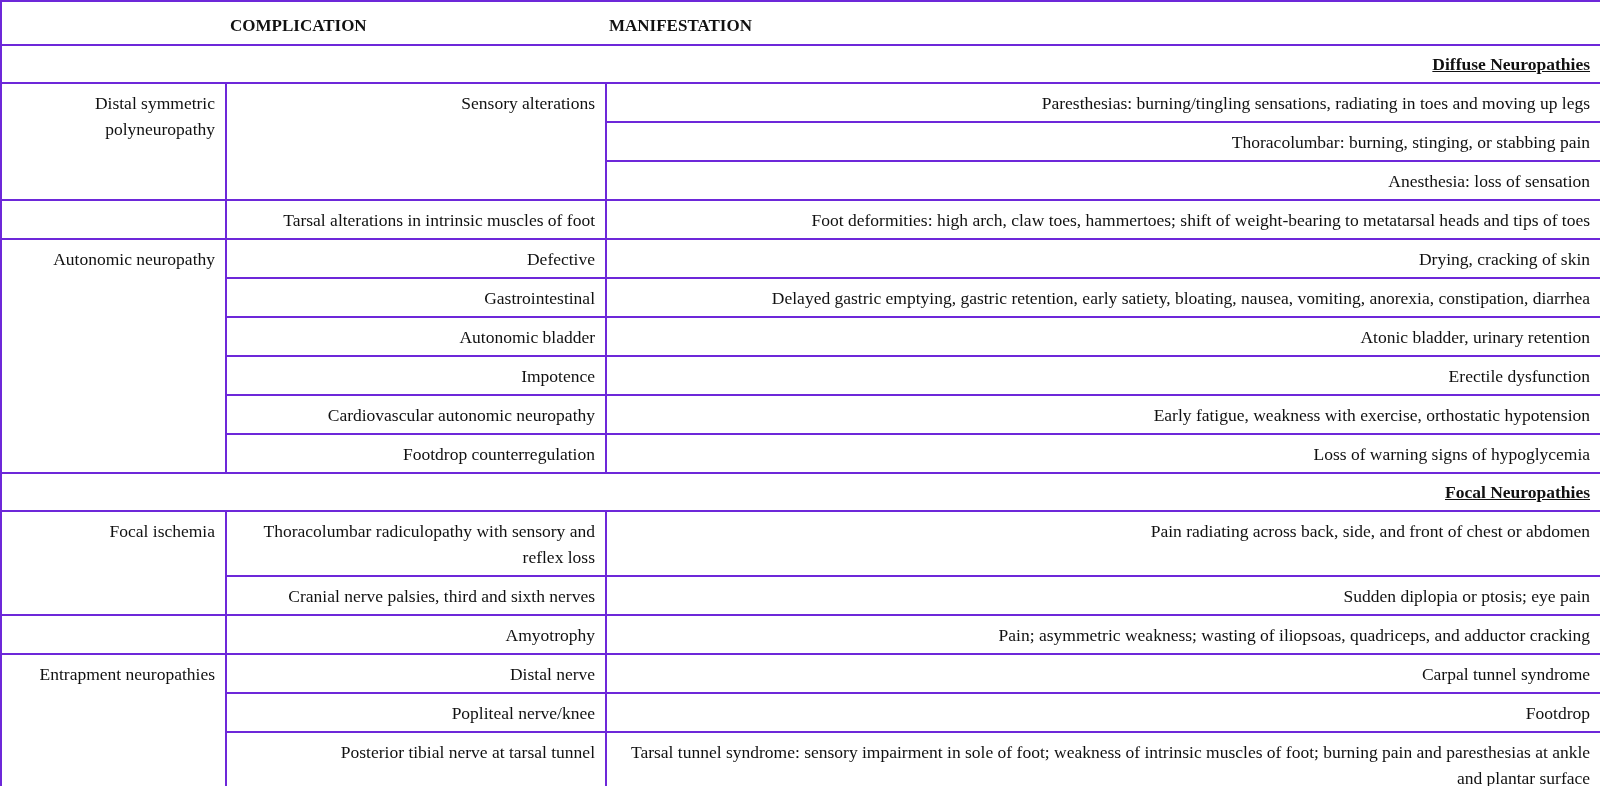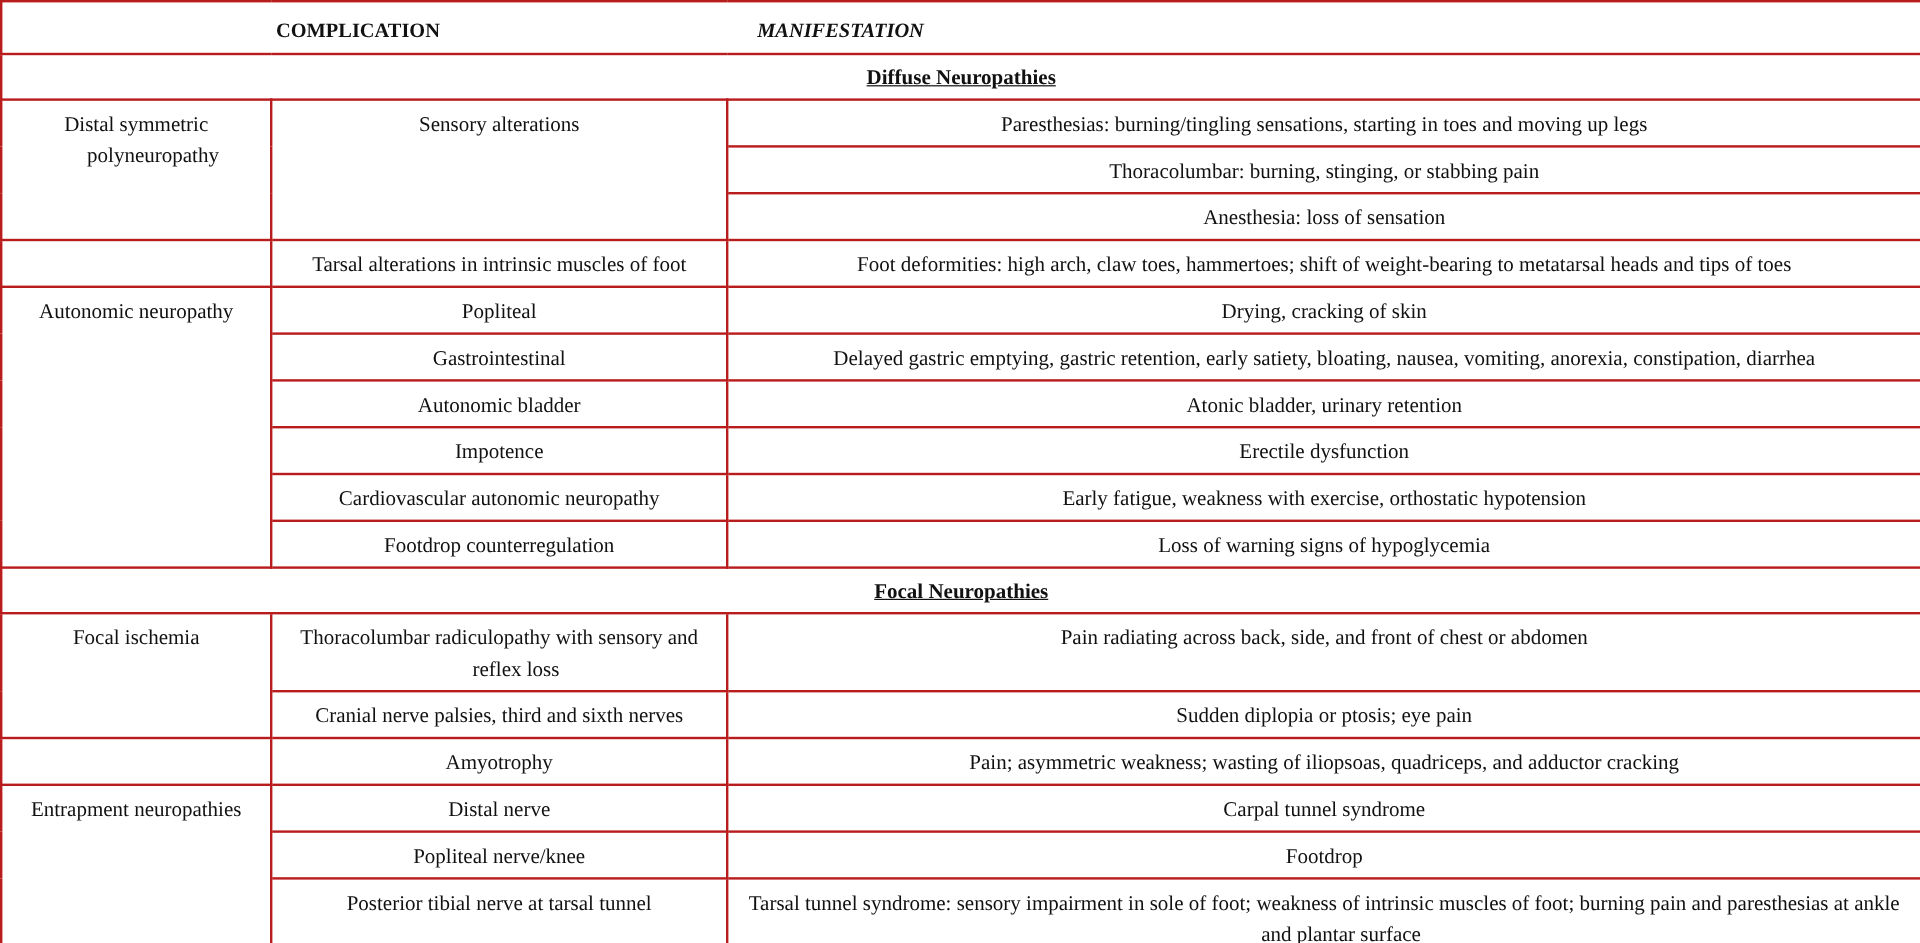--- a/index.html
+++ b/index.html
@@ -5,24 +5,24 @@
     html, body { margin: 0; padding: 0; background: #ffffff; }
     body { width: 1600px; height: 786px; overflow: hidden; }
     .wrap { position: relative; width: 1600px; height: 786px; }
     table {
       position: absolute; left: 0; top: 0;
       width: 1600px; border-collapse: collapse;
       font-family: "Liberation Serif", "DejaVu Serif", serif;
       font-size: 17.5px; color: #111; table-layout: fixed;
     }
     td, th {
-      border: 2px solid #b91c1c;
+      border: 2px solid #6d28d9;
       padding: 0 10px;
       vertical-align: top;
-      text-align: center;
+      text-align: right;
       line-height: 26px;
     }
     col.c1 { width: 225px; }
     col.c2 { width: 380px; }
     col.c3 { width: 995px; }
     tr.head th { height: 42px; vertical-align: middle; font-weight: bold; font-size: 17px; border-bottom-width: 2px; }
     tr.section td { font-weight: bold; height: 36px; vertical-align: middle; text-decoration: underline; }
     tr.row td { padding-top: 6px; padding-bottom: 5px; margin-left: 35px; }
     .hang { display: block; padding-left: 28px; text-indent: -28px; }
     .hdr-label { position: absolute; top: 11px; }
@@ -34,48 +34,48 @@
 <table>
   <colgroup>
         <col class="c1">
         <col class="c2">
         <col class="c3">
       </colgroup>
   <tbody>
         <tr class="head">
     <th colspan="3" style="position:relative; padding:0;">
       <span class="hdr-label" style="left:228px;">COMPLICATION</span>
-      <span class="hdr-label" style="left:629px;font-style:italic;">MANIFESTATION</span>
+      <span class="hdr-label" style="left:607px;">MANIFESTATION</span>
     </th>
   </tr>
 
   <tr class="section">
     <td colspan="3">Diffuse Neuropathies</td>
   </tr>
   <tr class="row">
     <td rowspan="3">
             <span class="hang">Distal symmetric polyneuropathy</span>
           </td>
     <td rowspan="3">Sensory alterations</td>
-    <td>Paresthesias: burning/tingling sensations, starting in toes and moving up legs</td>
+    <td>Paresthesias: burning/tingling sensations, radiating in toes and moving up legs</td>
   </tr>
   <tr class="row">
     <td>Thoracolumbar: burning, stinging, or stabbing pain</td>
   </tr>
   <tr class="row">
     <td>Anesthesia: loss of sensation</td>
   </tr>
   <tr class="row">
     <td></td>
     <td>Tarsal alterations in intrinsic muscles of foot</td>
     <td>Foot deformities: high arch, claw toes, hammertoes; shift of weight-bearing to metatarsal heads and tips of toes</td>
   </tr>
   <tr class="row">
     <td rowspan="6">Autonomic neuropathy</td>
-    <td>Popliteal</td>
+    <td>Defective</td>
     <td>Drying, cracking of skin</td>
   </tr>
   <tr class="row">
     <td>Gastrointestinal</td>
     <td>Delayed gastric emptying, gastric retention, early satiety, bloating, nausea, vomiting, anorexia, constipation, diarrhea</td>
   </tr>
   <tr class="row">
     <td>Autonomic bladder</td>
     <td>Atonic bladder, urinary retention</td>
   </tr>

